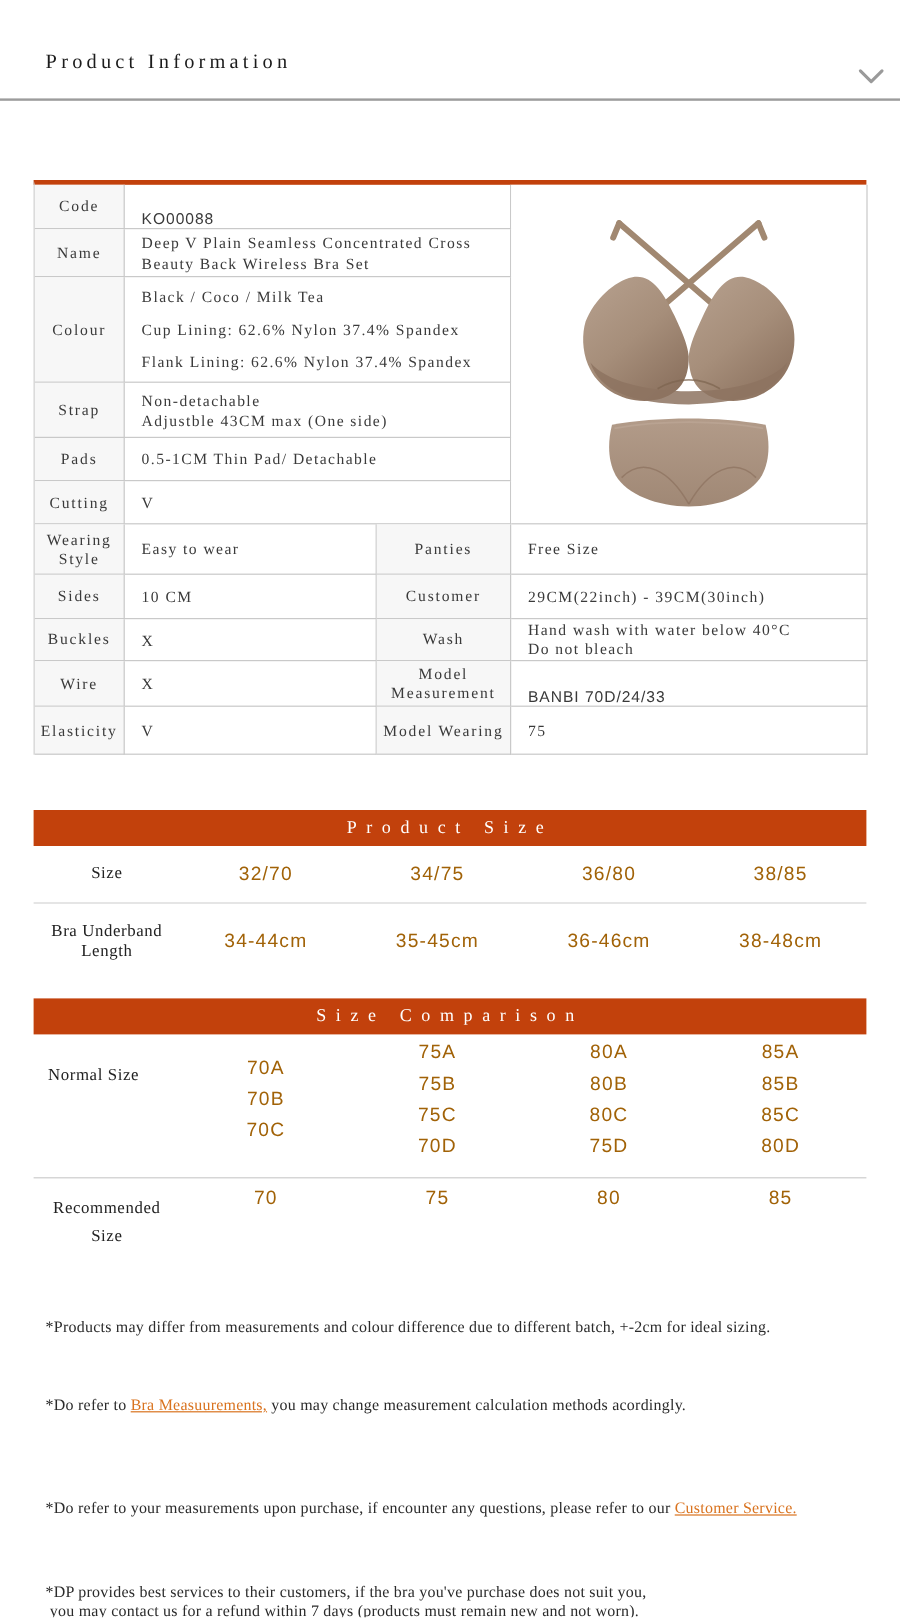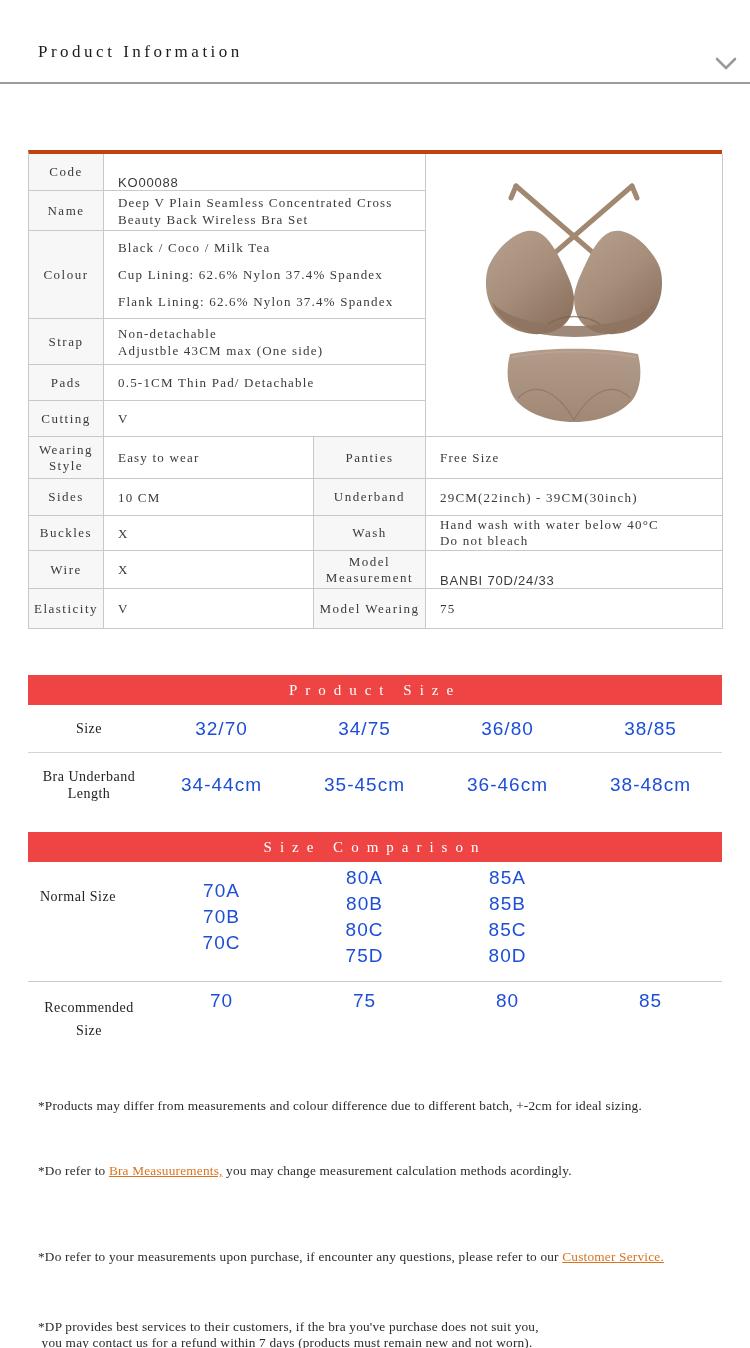--- a/index.html
+++ b/index.html
@@ -24,30 +24,30 @@
   .lab { background:#f7f7f7; align-items:center; text-align:center;
          letter-spacing:1.5px; line-height:16px; padding:2px; }
   .val { padding-left:14px; letter-spacing:1.2px; line-height:17px; }
   .val.span2 { grid-column:2 / span 2; }
   .colour-lines { line-height:27px; }
   .sans { font-family:"Liberation Sans", sans-serif; letter-spacing:0.8px;margin-top:21px; }
   .img-cell { grid-column:4; grid-row:1 / span 6; align-items:center; justify-content:center;
               background:#fff; }
 
   
-  .size-bar { position:absolute; left:28px; width:694px; height:30px; background:#ef4444;
+  .size-bar { position:absolute; left:28px; width:694px; height:30px; background:#c2410c;
               color:#ffffff; text-align:center; line-height:30px; font-size:15px;
               letter-spacing:8px; }
 
   
   .grid5 { position:absolute; left:28px; width:694px; display:grid;
            grid-template-columns:122px repeat(4,143px); }
   .gcell { display:flex; flex-direction:column; align-items:center; justify-content:center; }
   .g-label { font-size:14px; color:#222; letter-spacing:0.5px; line-height:17px; text-align:center; }
-  .g-val { font-family:"Liberation Sans", sans-serif; font-size:19px; color:#1d4ed8;
+  .g-val { font-family:"Liberation Sans", sans-serif; font-size:16px; color:#a16207;
            letter-spacing:1px; }
   .ps-row1 { top:705px; height:48px; border-bottom:1px solid #d5d5d5; }
   .ps-row2 { top:754px; height:62px; }
 
   
   .sc-normal { top:862px; height:118px; }
   .sc-normal .gcell { justify-content:flex-start; }
   .sc-label-cell { align-items:flex-start !important; padding-left:12px; padding-top:26px; }
   .stack { line-height:26px; text-align:center; }
   .stack.first { padding-top:16px; }
@@ -182,21 +182,21 @@
         <span>Free Size</span>
       </div>
 
     <div class="cell lab" style="grid-row:8;grid-column:1">
         <span>Sides</span>
       </div>
     <div class="cell val" style="grid-row:8;grid-column:2">
         <span>10 CM</span>
       </div>
     <div class="cell lab" style="grid-row:8;grid-column:3">
-        <span>Underband</span>
+        <span>Customer</span>
       </div>
     <div class="cell val" style="grid-row:8;grid-column:4">
         <span>29CM(22inch) - 39CM(30inch)</span>
       </div>
 
     <div class="cell lab" style="grid-row:9;grid-column:1">
         <span>Buckles</span>
       </div>
     <div class="cell val" style="grid-row:9;grid-column:2">
         <span>X</span>
@@ -260,20 +260,26 @@
   <div class="size-bar" style="top:832px">Size Comparison</div>
 
   <div class="grid5 sc-normal">
     <div class="gcell g-label sc-label-cell">Normal Size</div>
     <div class="gcell g-val stack first">
       <span>70A</span>
       <span>70B</span>
       <span>70C</span>
     </div>
     <div class="gcell g-val stack rest">
+      <span>75A</span>
+      <span>75B</span>
+      <span>75C</span>
+      <span>70D</span>
+    </div>
+    <div class="gcell g-val stack rest">
       <span>80A</span>
       <span>80B</span>
       <span>80C</span>
       <span>75D</span>
     </div>
     <div class="gcell g-val stack rest">
       <span>85A</span>
       <span>85B</span>
       <span>85C</span>
       <span>80D</span>

